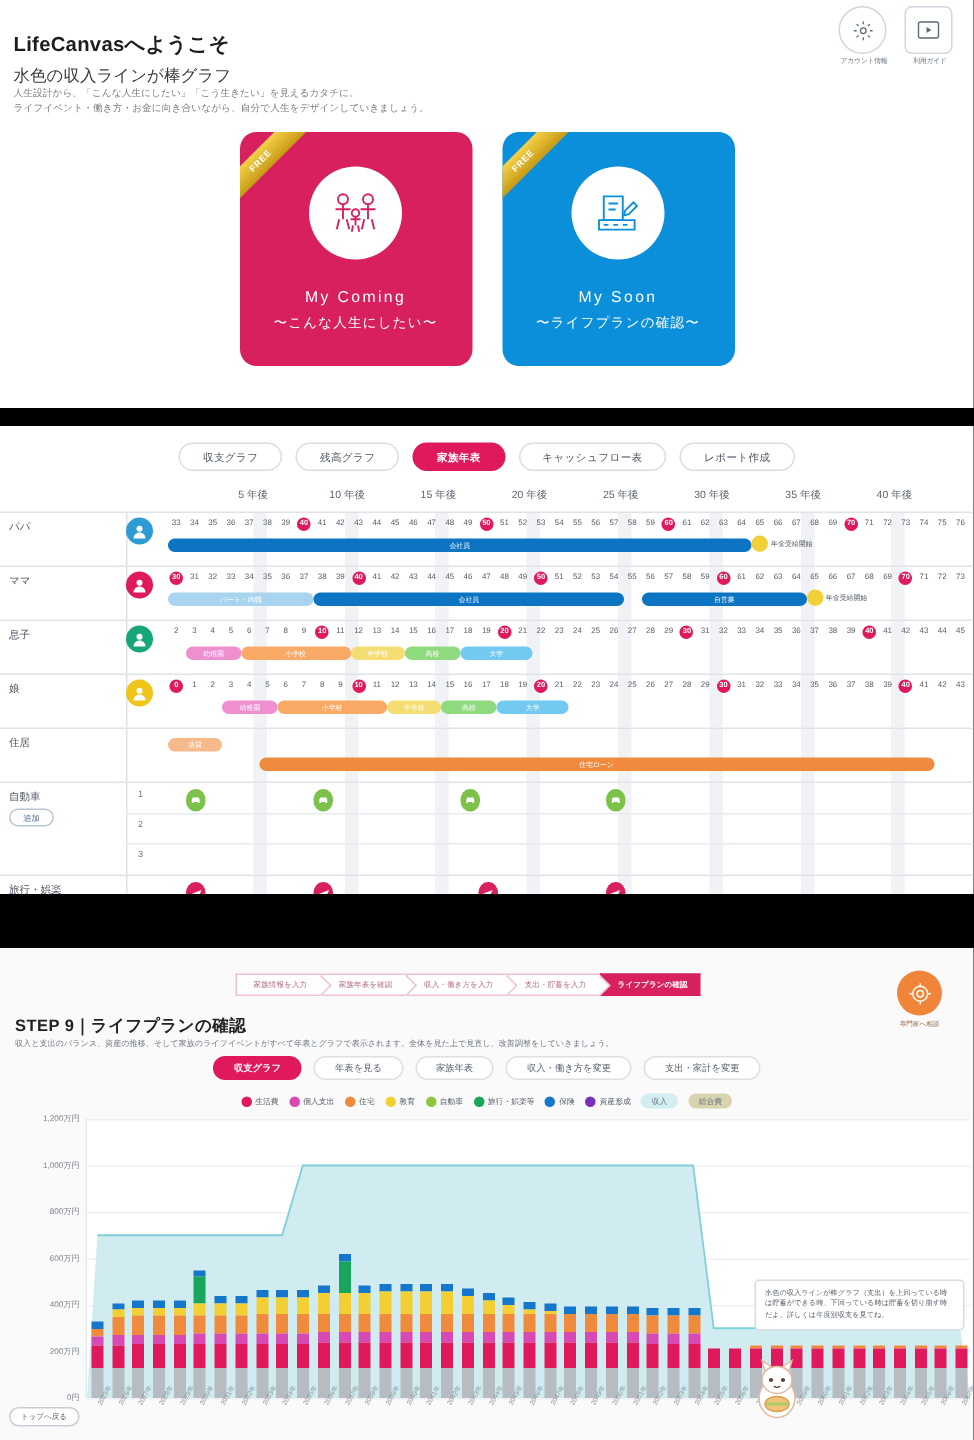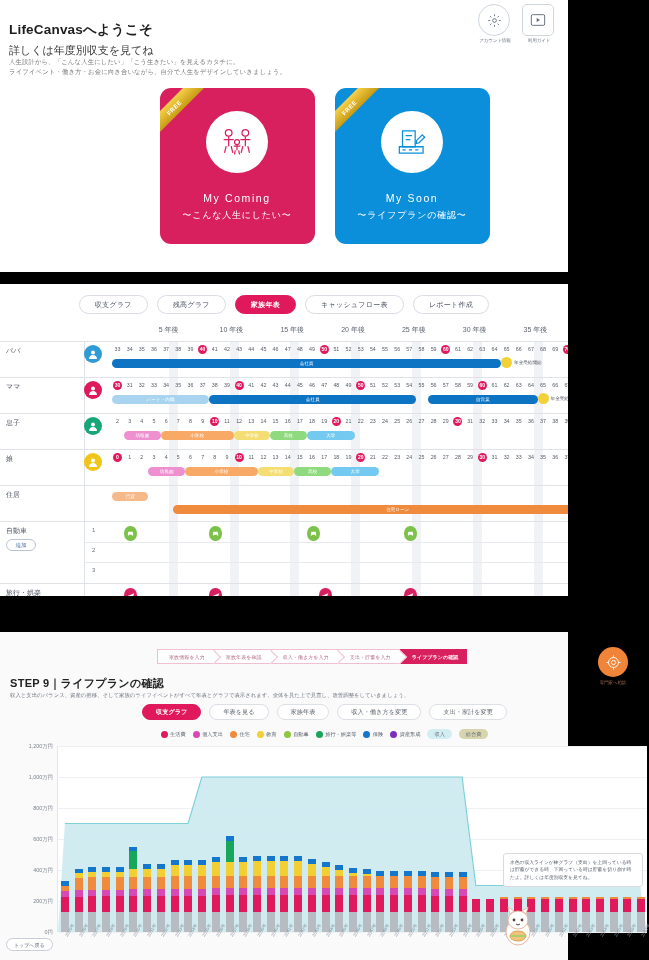--- a/index.html
+++ b/index.html
@@ -1,19 +1,19 @@
 <!DOCTYPE html>
 <html><head>
 <meta charset="utf-8">
 <style>
   * { box-sizing: border-box; margin:0; padding:0; }
   html,body { width:649px; height:960px; background:#000; }
   body { font-family:"Liberation Sans","DejaVu Sans",sans-serif; font-size:10px; color:#333; overflow:hidden; }
 
-  .panel { position:absolute; left:0; width:568px; background:#fff; overflow:hidden; }
+  .panel { position:absolute; left:0; width:649px; background:#fff; overflow:hidden; }
 
   
   #panel-welcome { top:0; height:272px; }
   .w-title { position:absolute; left:9px; top:21px; font-size:13.5px; font-weight:bold; color:#1d1d1d; letter-spacing:.2px; }
   .w-sub   { position:absolute; left:9px; top:43px; font-size:11px; color:#3a3a3a; }
   .w-desc1 { position:absolute; left:9px; top:58px; font-size:6.4px; color:#7a7a7a; letter-spacing:.1px;}
   .w-desc2 { position:absolute; left:9px; top:68px; font-size:6.4px; color:#7a7a7a; letter-spacing:.1px;}
 
   .w-topbtns { position:absolute; right:12px; top:4px; display:flex; gap:10px; }
   .w-topbtn { width:34px; }
@@ -99,21 +99,21 @@
   .tipbox { position:absolute; left:503px; top:853px; width:140px; padding:5px 6px; background:#fff; border:1px solid #d7dbe0; border-radius:3px; font-size:4.8px; line-height:1.55; color:#555d68; }
   .mascot { position:absolute; left:498px; top:906px; width:40px; height:44px; }
   .btm-btn { position:absolute; left:6px; top:938px; height:13px; padding:0 7px; border:1px solid #c8ced7; border-radius:7px; background:#fff; font-size:5px; color:#5a6personally; display:flex; align-items:center;}
   .btm-btn { color:#5a6270; }
 </style>
 </head>
 <body>
 
 <div class="panel" id="panel-welcome">
   <div class="w-title">LifeCanvasへようこそ</div>
-  <div class="w-sub">詳しくは年度別収支を見てね</div>
+  <div class="w-sub">水色の収入ラインが棒グラフ</div>
   <div class="w-desc1">人生設計から、「こんな人生にしたい」「こう生きたい」を見えるカタチに。</div>
   <div class="w-desc2">ライフイベント・働き方・お金に向き合いながら、自分で人生をデザインしていきましょう。</div>
 
   <div class="w-topbtns">
     <div class="w-topbtn">
       <div class="circ">
         <svg width="15" height="15" viewBox="0 0 24 24" fill="none" stroke="#5d6a78" stroke-width="1.4">
           <circle cx="12" cy="12" r="3"></circle>
           <path d="M12 2v3M12 19v3M2 12h3M19 12h3M4.9 4.9l2.1 2.1M17 17l2.1 2.1M19.1 4.9L17 7M7 17l-2.1 2.1"></path>
         </svg>

